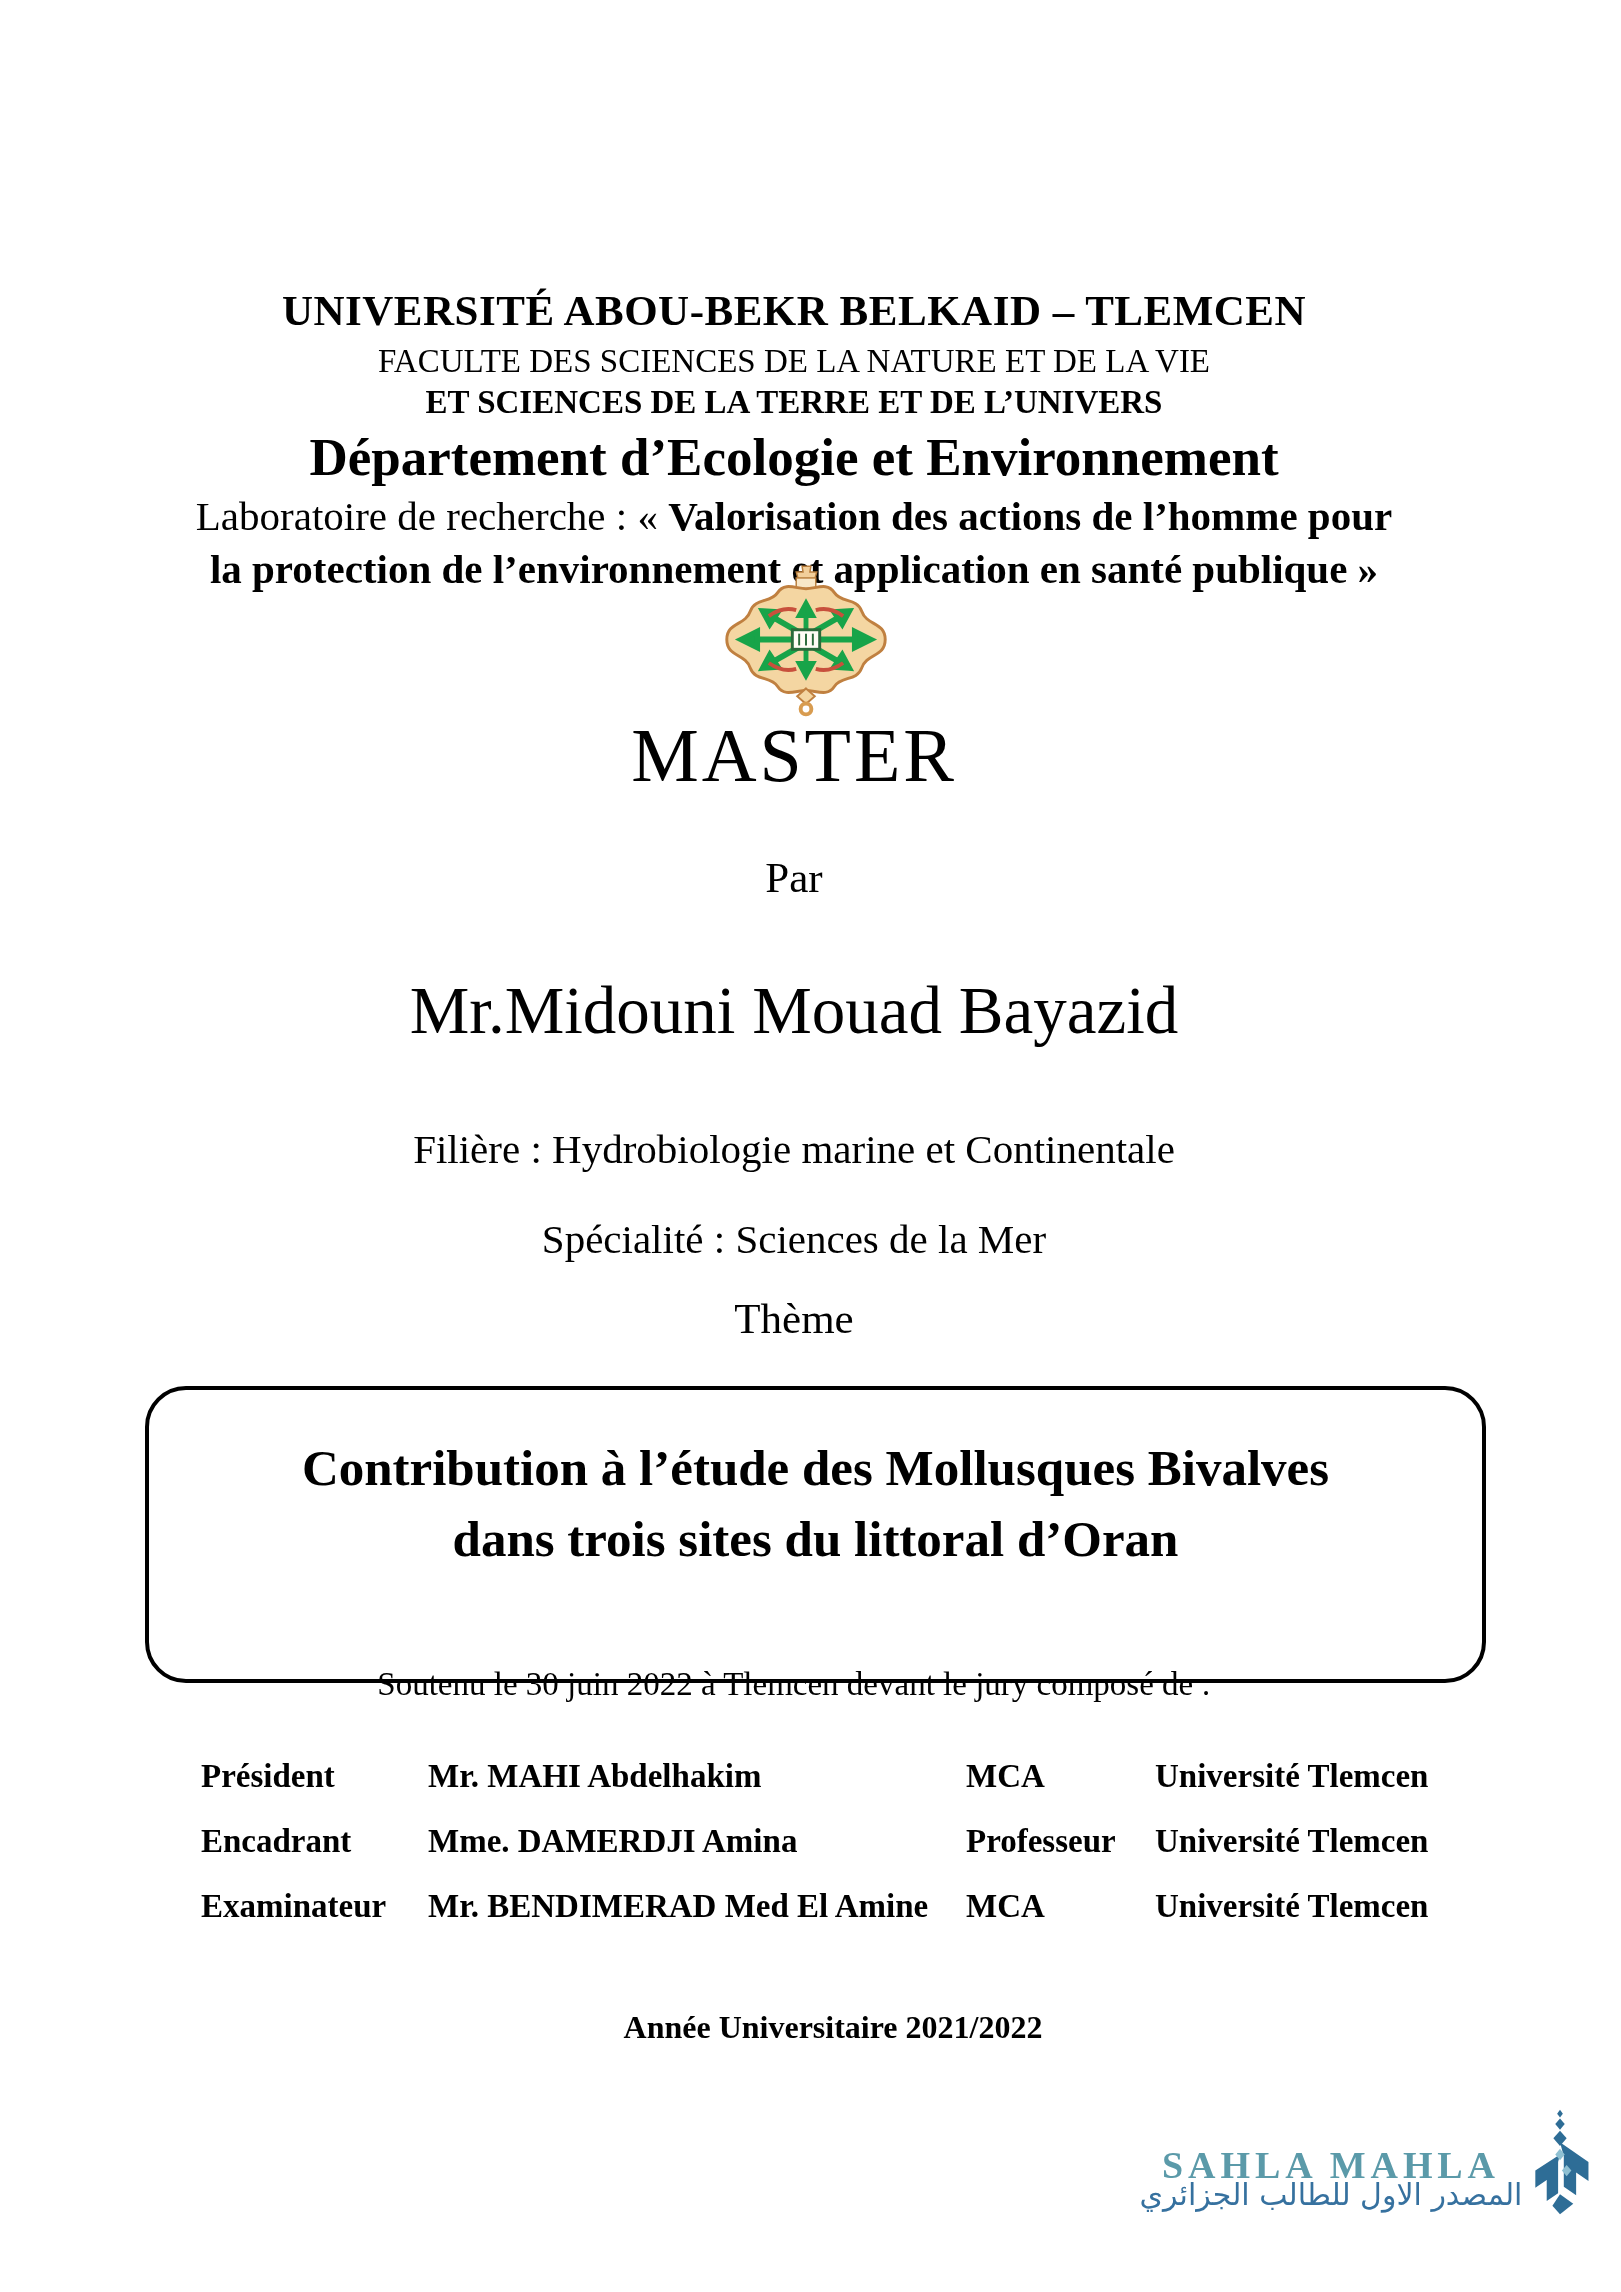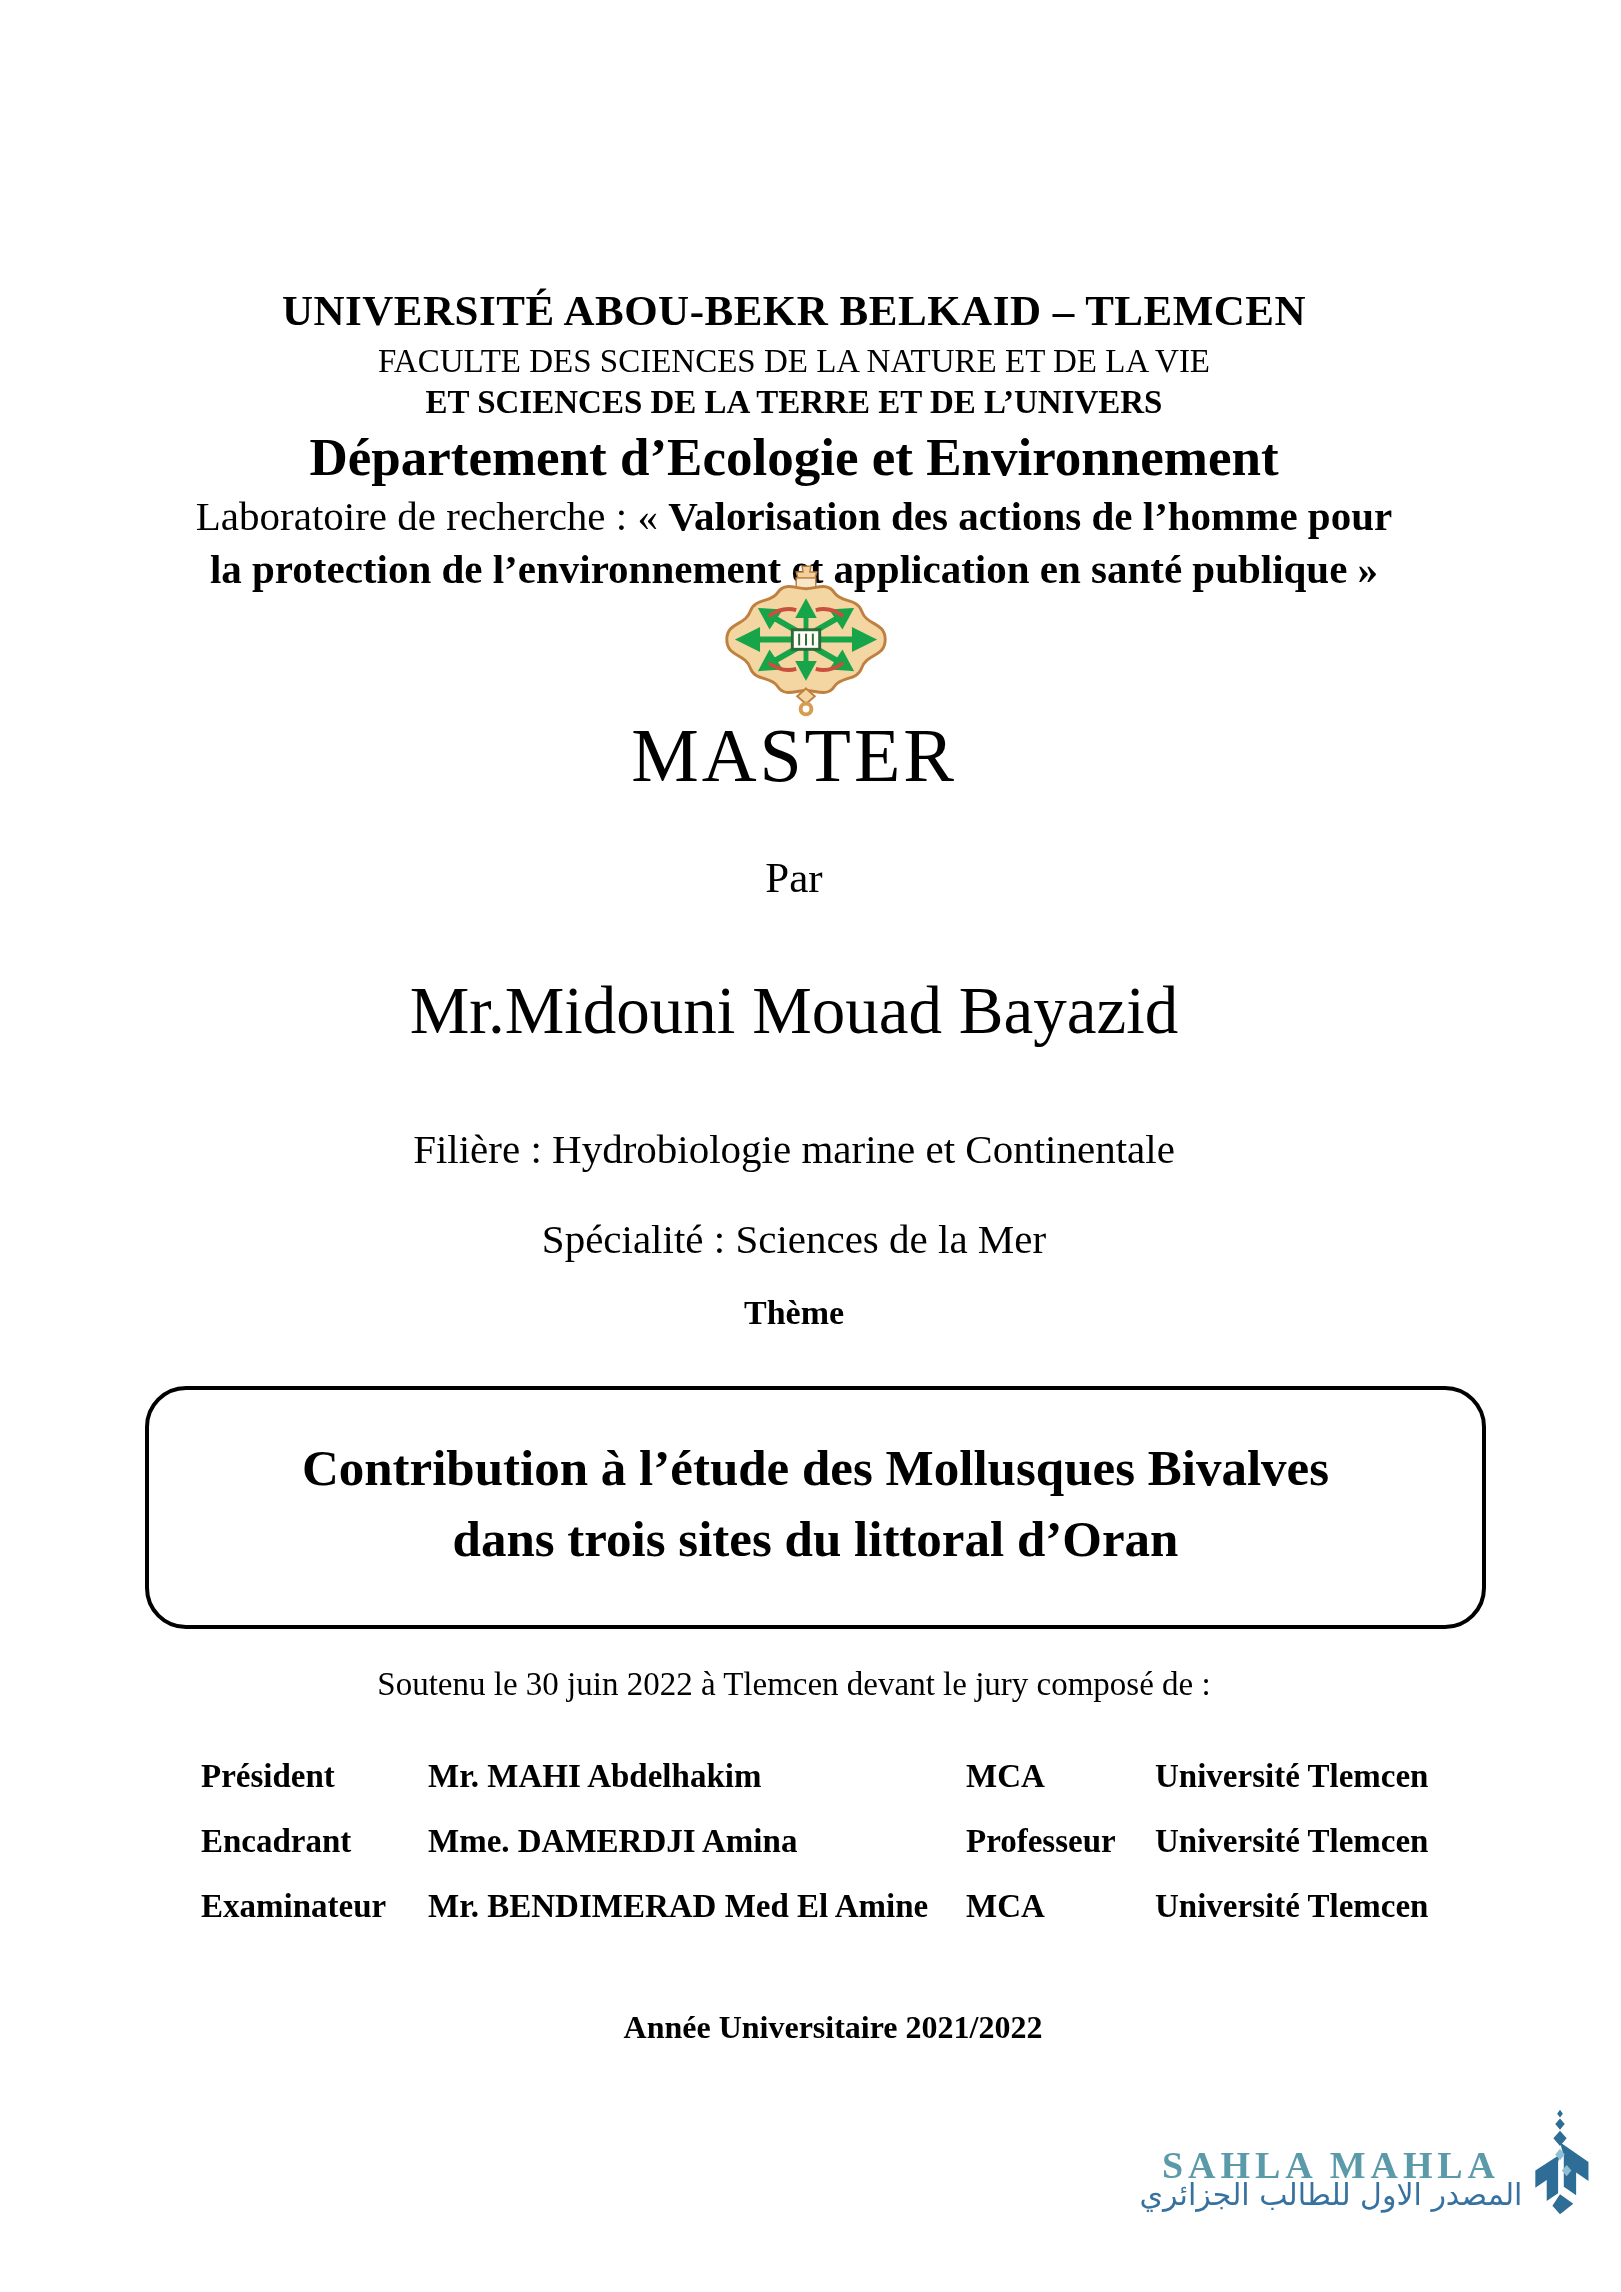--- a/index.html
+++ b/index.html
@@ -19,23 +19,23 @@
   .department{top:427px;font-size:53px;font-weight:bold;}
   .lab1{top:492px;font-size:41px;}
   .lab1 .b,.lab2{font-weight:bold;}
   .lab2{top:545px;font-size:41px;}
   .emblem{position:absolute;left:718px;top:565px;}
   .master{top:712px;font-size:76px;letter-spacing:2.9px;}
   .par{top:853px;font-size:43px;}
   .author{top:972px;font-size:67px;}
   .filiere{top:1125px;font-size:41px;}
   .specialite{top:1215px;font-size:41px;}
-  .themelab{top:1294px;font-size:34px;font-weight:bold;}
+  .themelab{top:1294px;font-size:43px;font-weight:normal;}
   .titlebox{
-    position:absolute;left:145px;top:1386px;width:1341px;height:243px;
+    position:absolute;left:145px;top:1386px;width:1341px;height:297px;
     border:4.9px solid #000;border-radius:41px;box-sizing:border-box;
   }
   .titlebox .t{
     position:absolute;left:0;top:43px;width:100%;
     text-align:center;font-size:51px;font-weight:bold;line-height:71px;
   }
   .soutenu{top:1666px;font-size:33px;}
   .jury-row{position:absolute;left:0;top:0;width:1621px;height:49px;font-size:33px;font-weight:bold;}
   .jr-role{position:absolute;left:201px;}
   .jr-name{position:absolute;left:428px;}

